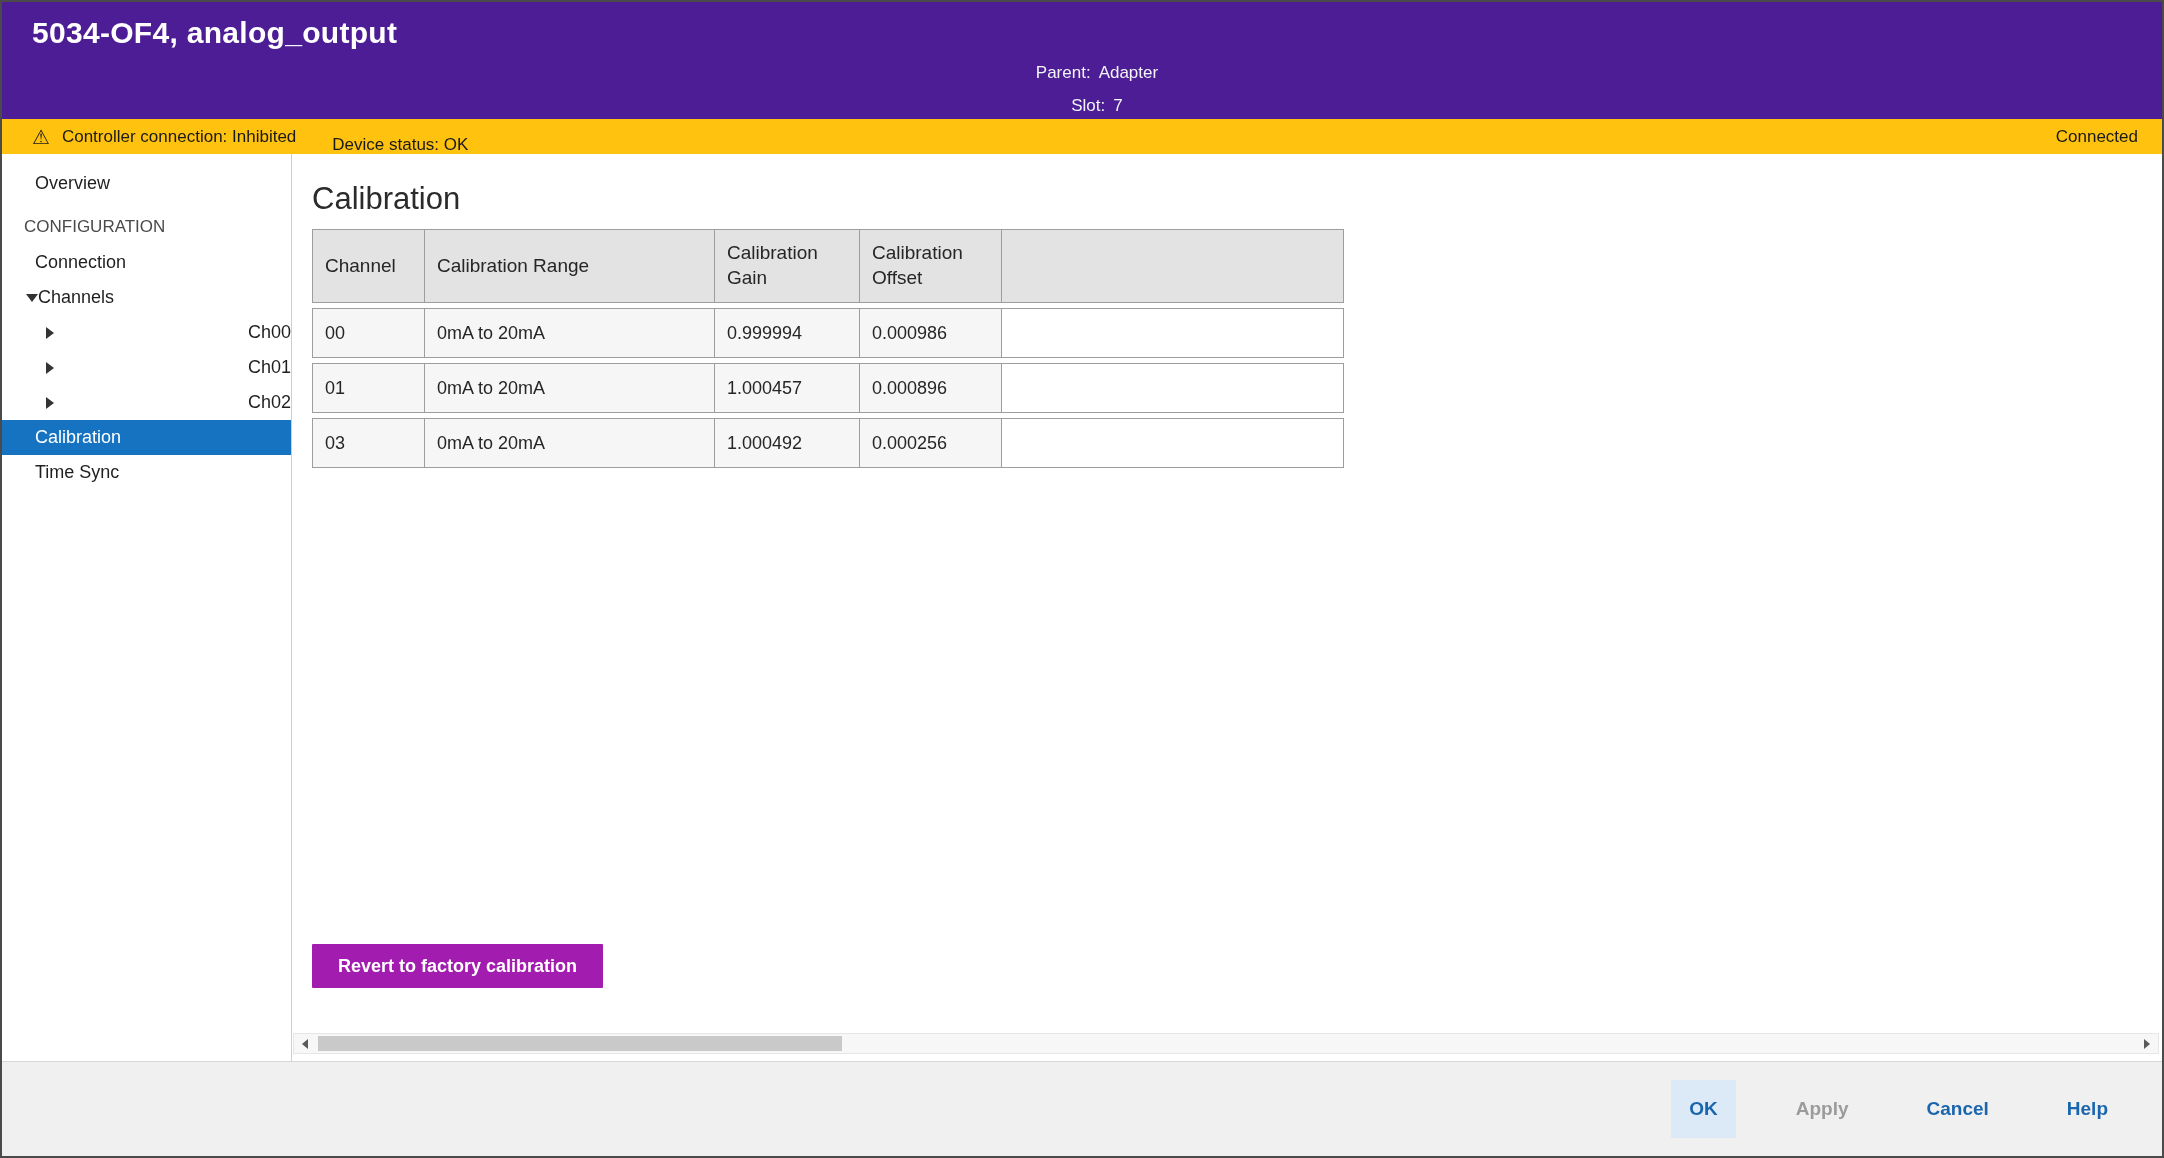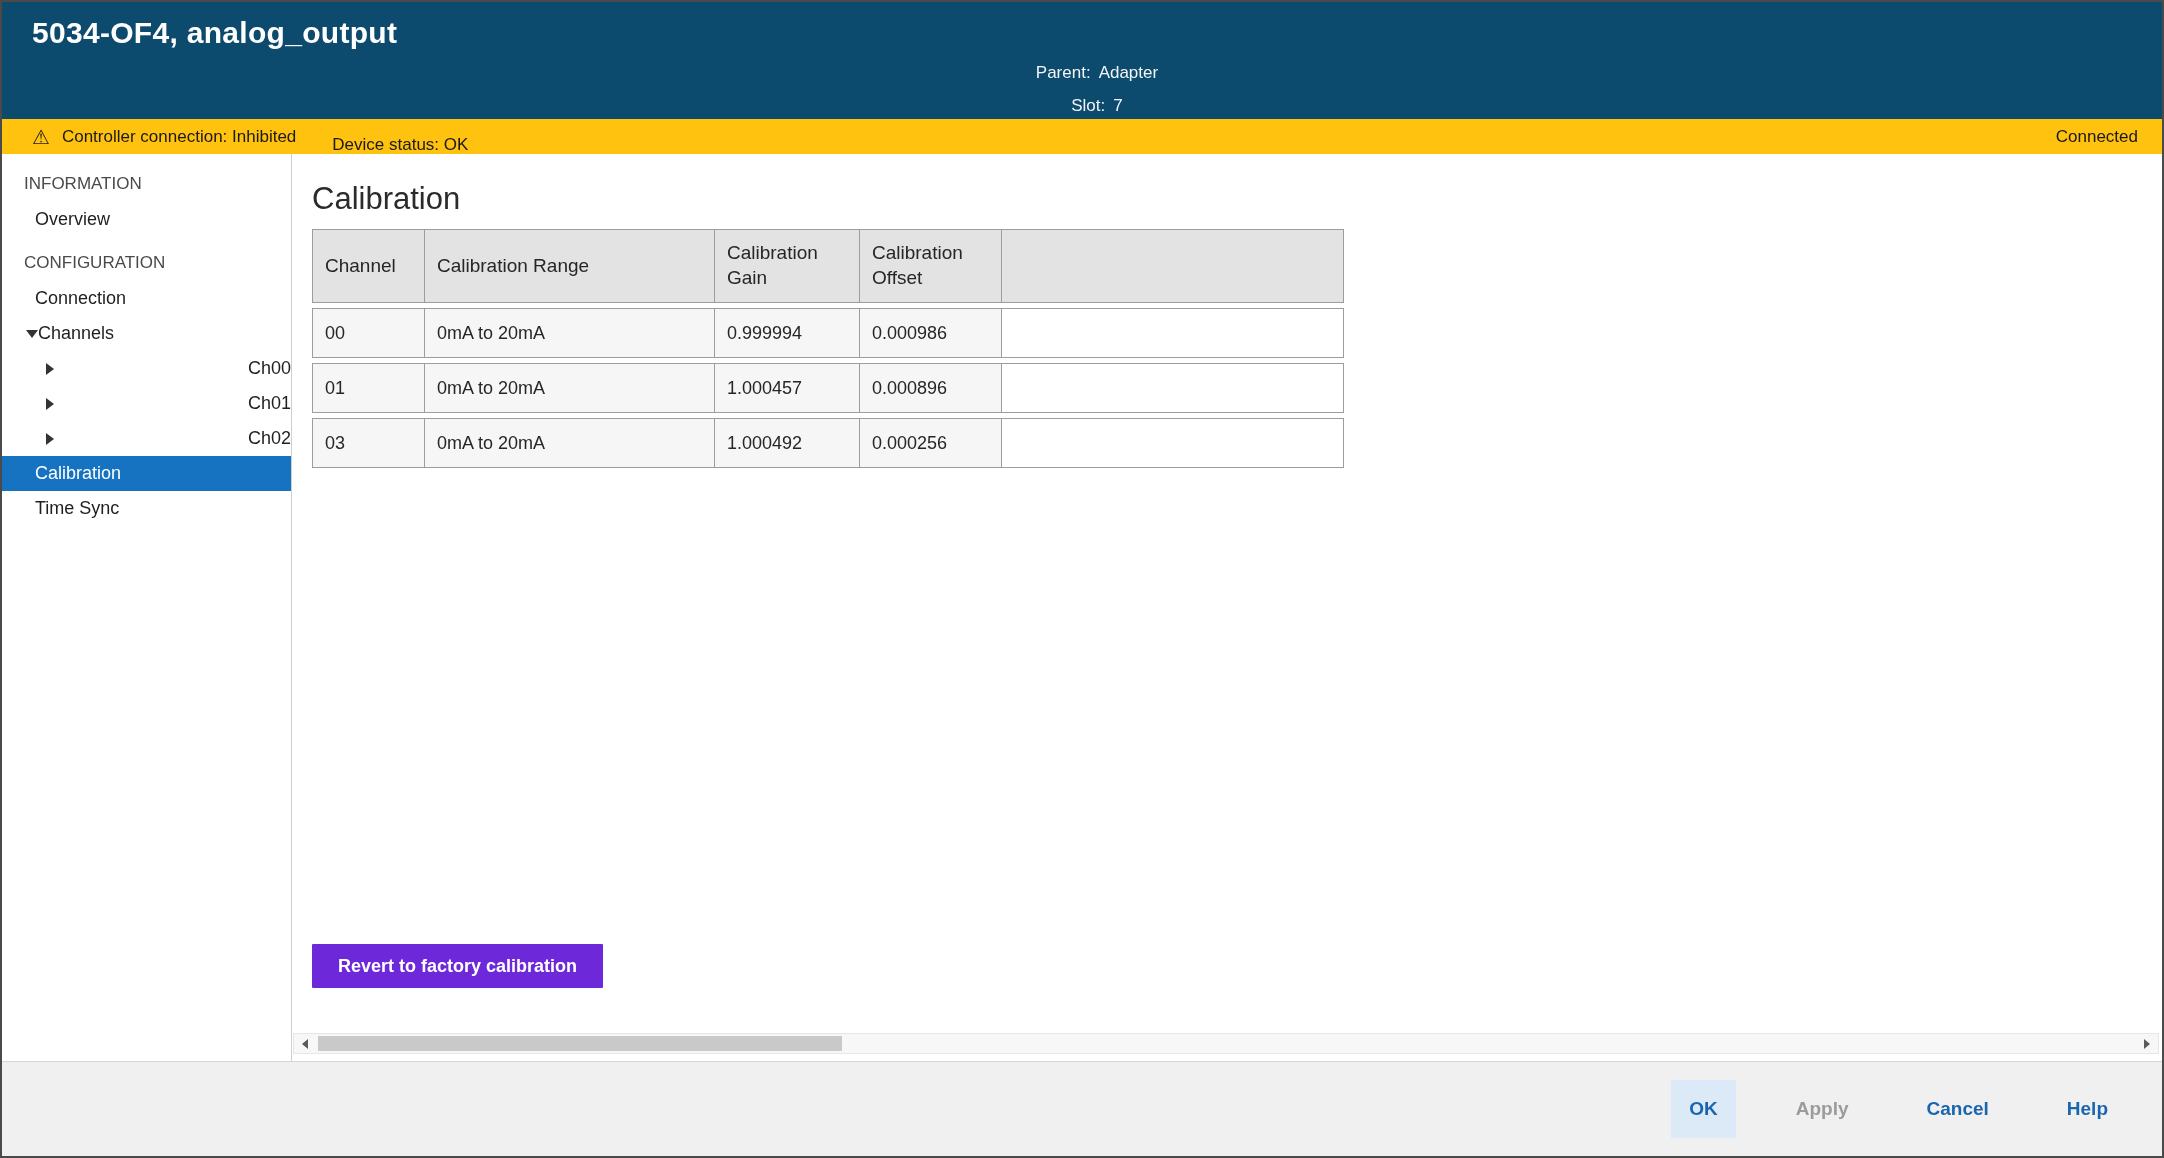--- a/index.html
+++ b/index.html
@@ -11,21 +11,21 @@
     width: 2164px;
     height: 1158px;
     border: 2px solid #4a4a4a;
     background: #ffffff;
     overflow: hidden;
   }
 
   
   .hdr {
     height: 117px;
-    background: #0c4a6e;
+    background: #4c1d95;
     color: #ffffff;
     padding: 14px 0 0 30px;
   }
   .hdr-title { font-size: 30px; font-weight: 700; letter-spacing: 0.3px; }
   .hdr-meta { font-size: 17px; margin-top: 13px; color: #f2f4f7; text-align: center; }
   .hdr-meta .val { margin-left: 8px; }
 
   
   .warnbar {
     height: 35px;
@@ -120,21 +120,21 @@
     height: 50px;
   }
   .cal-table td:last-child { background: #ffffff; }
 
   .revert-btn {
     position: absolute;
     left: 20px;
     top: 790px;
     height: 44px;
     padding: 0 26px;
-    background: #6d28d9;
+    background: #a21caf;
     color: #ffffff;
     border: none;
     font-family: inherit;
     font-size: 18px;
     font-weight: 600;
     cursor: pointer;
     border-radius: 1px;
   }
 
   
@@ -218,21 +218,20 @@
   <div class="warnbar">
     <span class="warn-icon">⚠</span>
     <span>Controller connection: Inhibited</span>
     <span class="warn-text2">Device status: OK</span>
     <span class="conn-state">Connected</span>
   </div>
 
   <div class="bodyarea">
 
     <nav class="sidebar">
-      <div class="sec-hdr">INFORMATION</div>
       <div class="nav-item">Overview</div>
 
       <div class="sec-hdr">CONFIGURATION</div>
       <div class="nav-item">Connection</div>
 
       <div class="nav-item expandable">
         <span class="tri down"></span>
         <span>Channels</span>
       </div>
       <div class="nav-item child">

